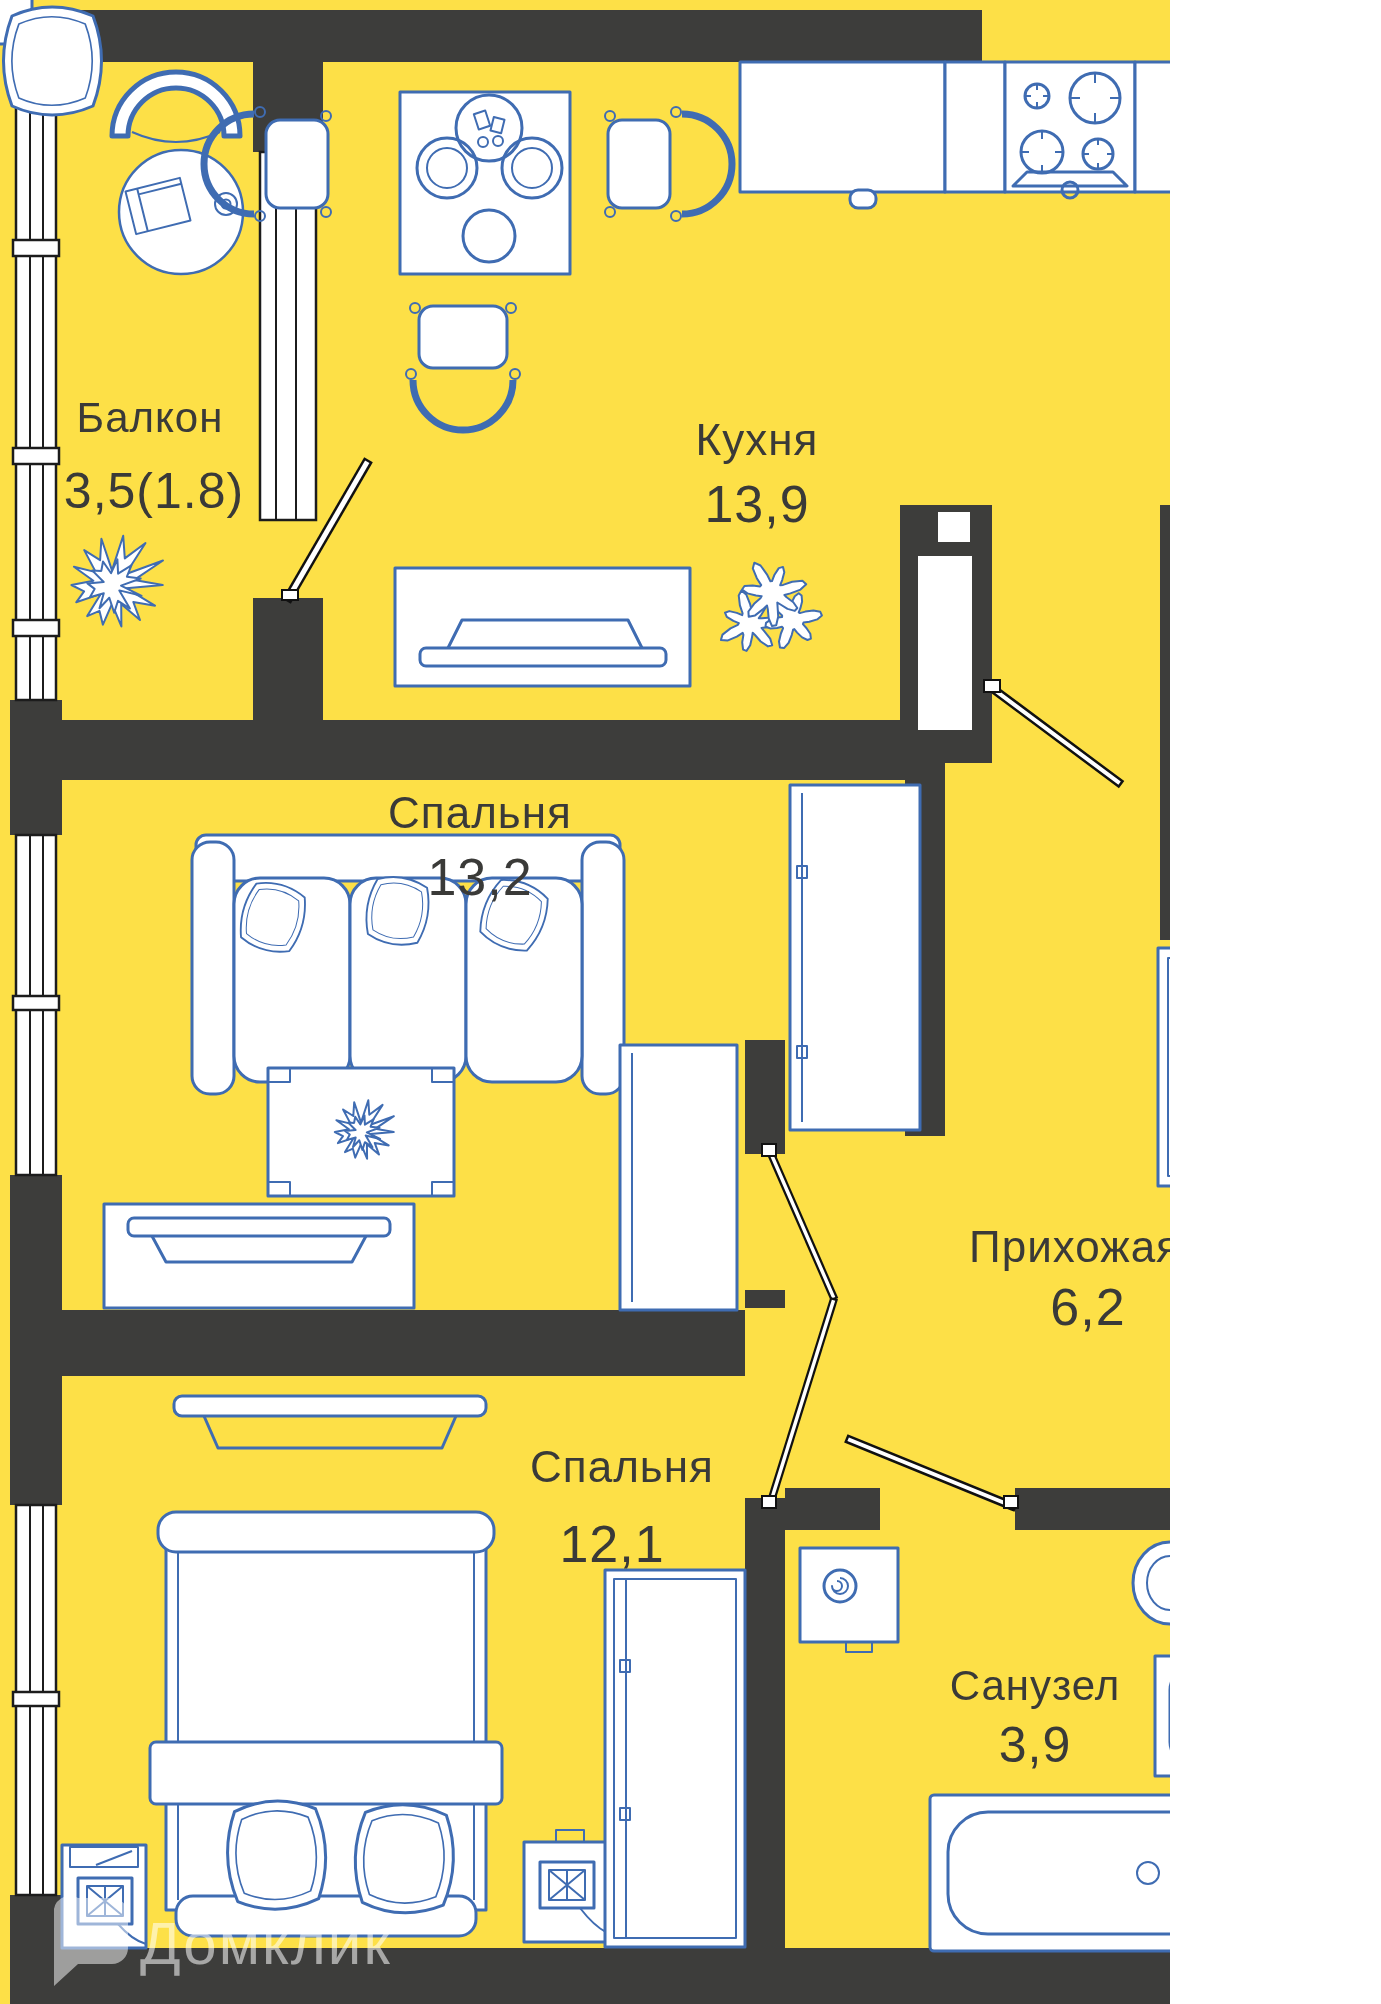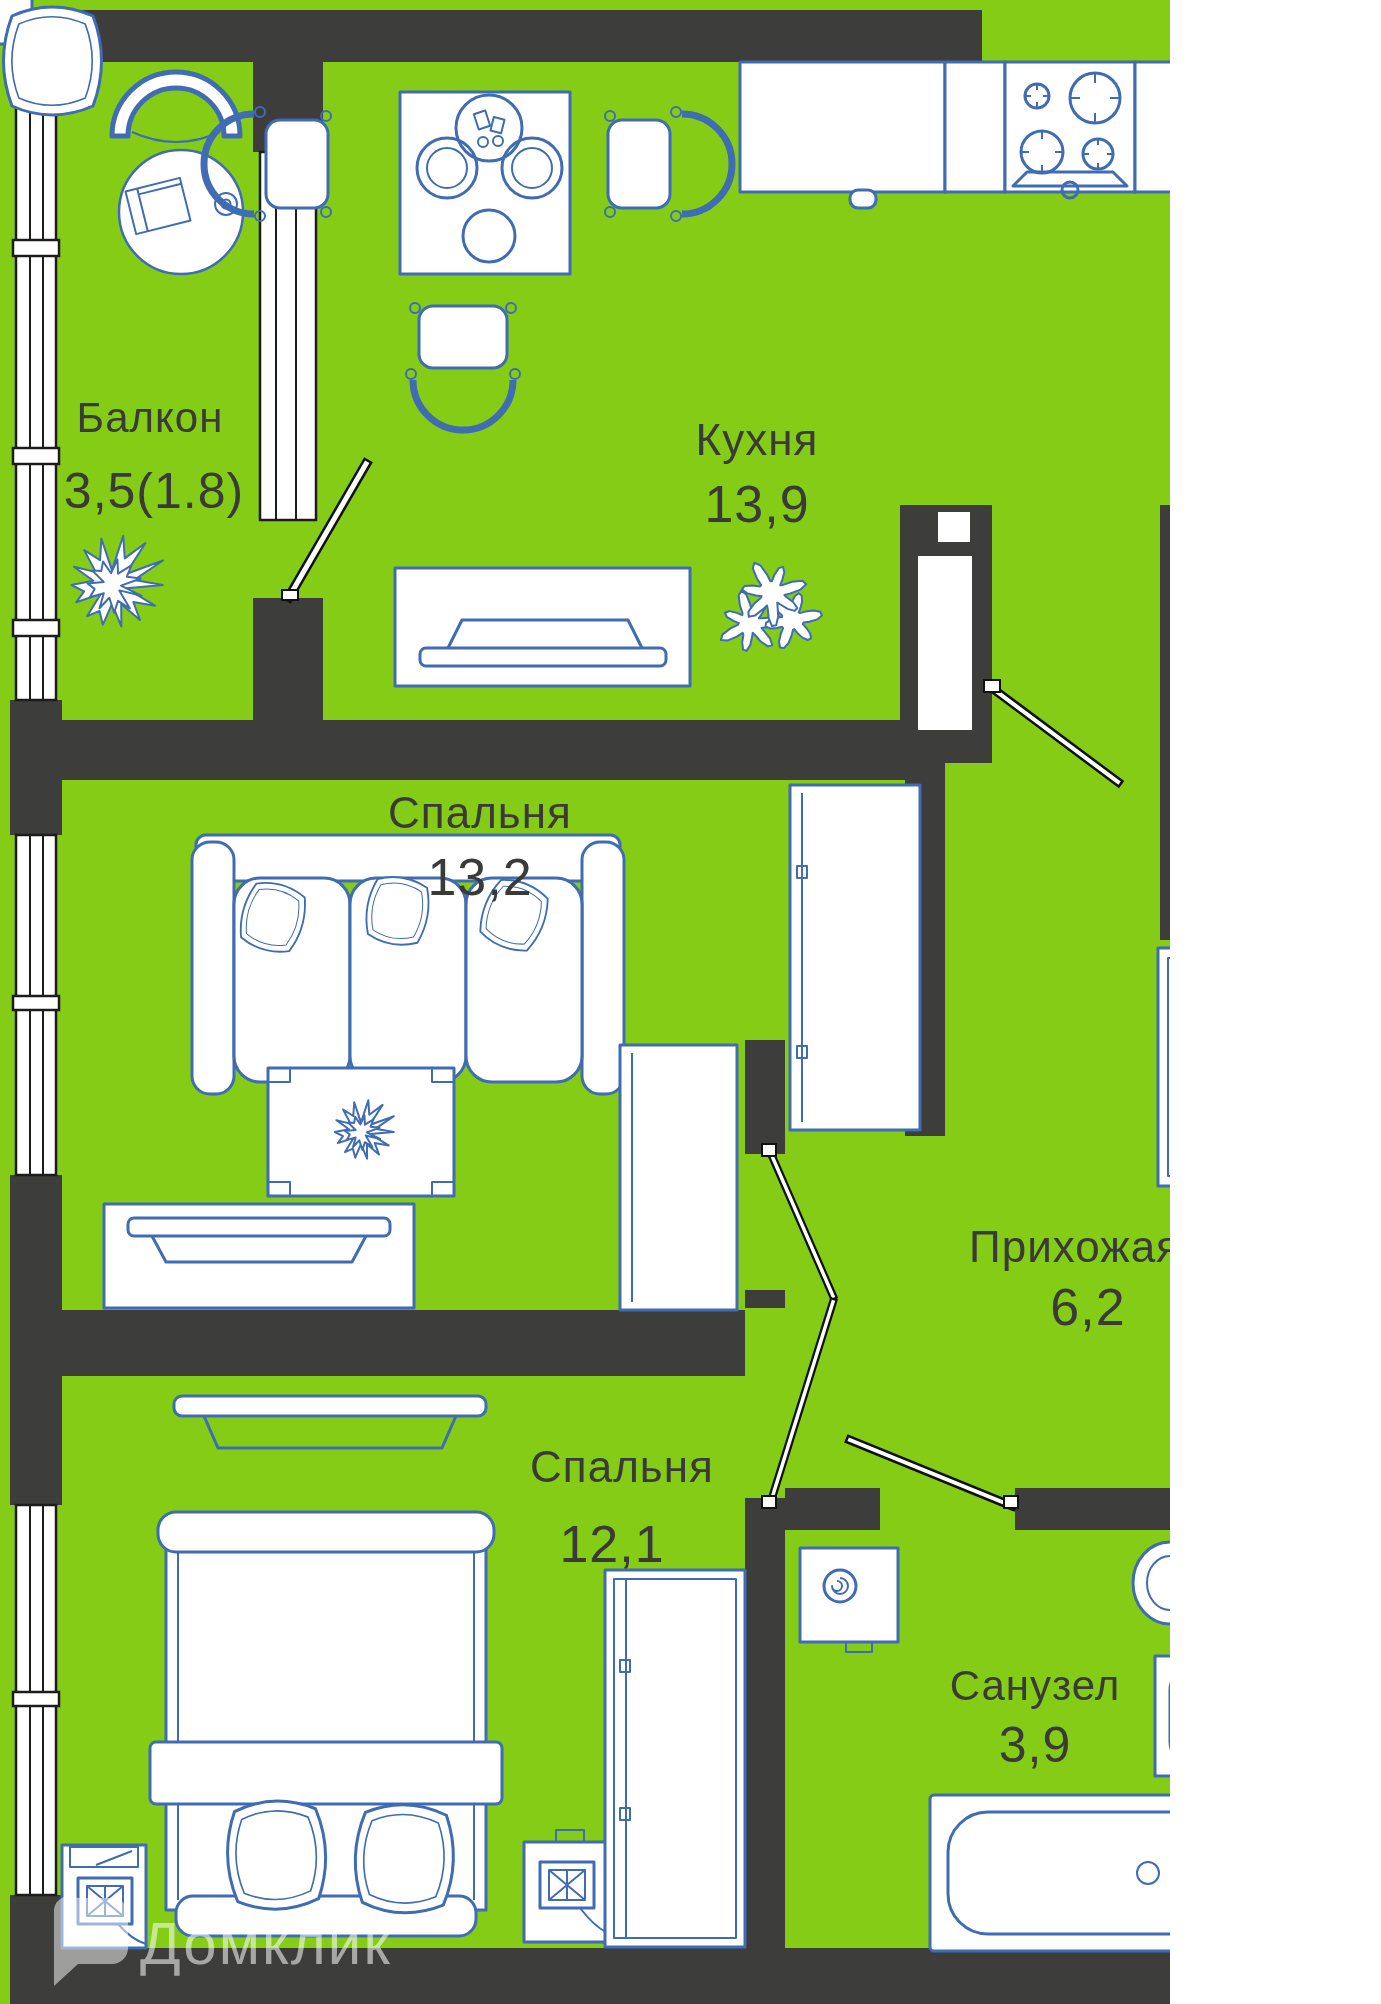--- a/index.html
+++ b/index.html
@@ -1,16 +1,16 @@
 <!DOCTYPE html>
 <html><head>
 <meta charset="utf-8">
 <style>
   html,body{margin:0;padding:0;background:#ffffff;}
-  .stage{position:relative;width:1170px;height:2004px;background:#84cc16;overflow:hidden;
+  .stage{position:relative;width:1170px;height:2004px;background:#fde047;overflow:hidden;
          font-family:"Liberation Sans", sans-serif;}
   svg{position:absolute;left:0;top:0;}
   .wall{fill:#3d3d3b;stroke:none;}
   .slot{fill:#ffffff;stroke:none;}
   .furn{fill:#ffffff;stroke:#3f6cb2;stroke-width:3;stroke-linejoin:round;}
   .furn-thin{fill:none;stroke:#3f6cb2;stroke-width:2;stroke-linejoin:round;}
   .furn-nf{fill:none;stroke:#3f6cb2;stroke-width:3;stroke-linejoin:round;}
   .win{fill:#ffffff;stroke:#1c1c1c;stroke-width:2.5;}
   .winline{stroke:#1c1c1c;stroke-width:2;fill:none;}
   .door-b{stroke:#111111;fill:none;stroke-linecap:square;}

